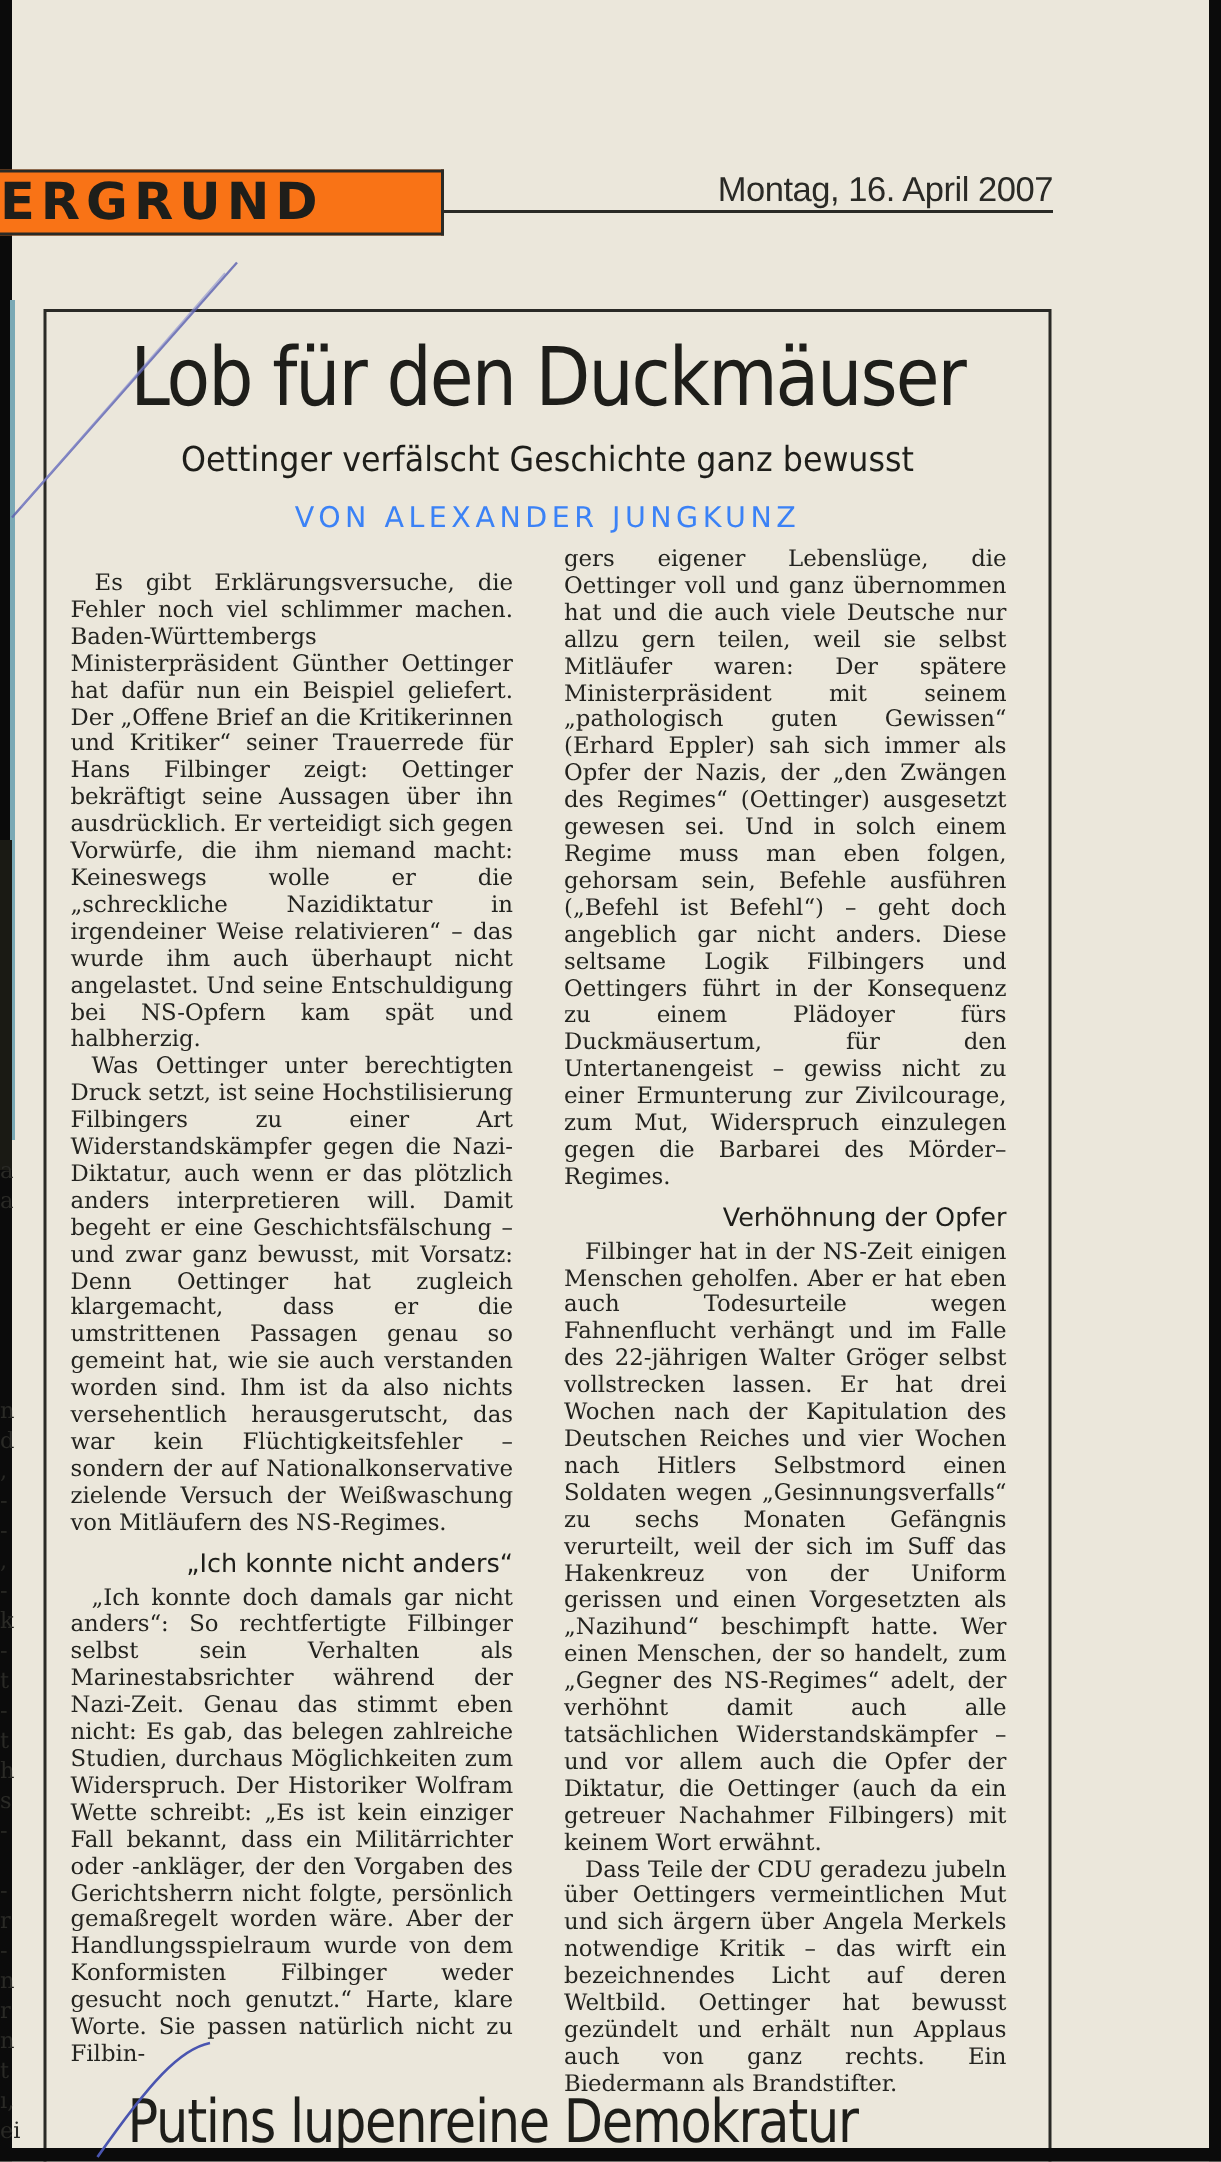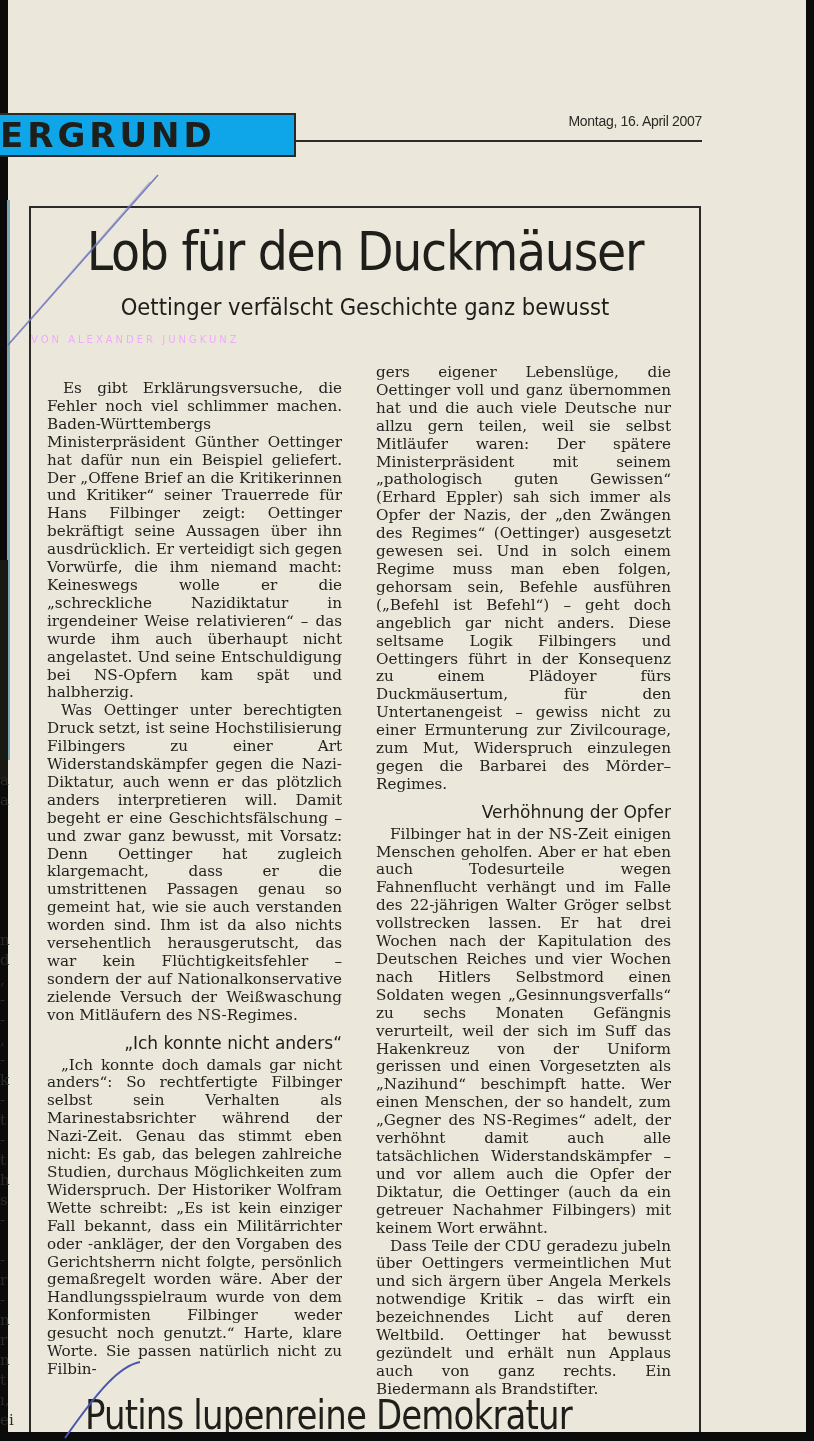--- a/index.html
+++ b/index.html
@@ -21,51 +21,51 @@
     position: absolute; left: 0; top: 560px; width: 8px; height: 220px;
     background: #1a1a14;
   }
   .left-fragments {
     position: absolute; left: 0; top: 770px; width: 14px;
     font-family: "DejaVu Serif", serif; font-size: 15px; line-height: 20px;
     color: #2a2a26; white-space: pre;
   }
   .section-tab {
     position: absolute; left: 0; top: 113px; width: 296px; height: 44px;
-    background: #0ea5e9; border: 2px solid #2a2a26; border-left: none;
+    background: #f97316; border: 2px solid #2a2a26; border-left: none;
     box-sizing: border-box;
     font-family: "DejaVu Sans", sans-serif; font-weight: bold;
     font-size: 34px; letter-spacing: 4px; color: #1e1e1a;
     line-height: 40px; padding-left: 0; overflow: hidden;
   }
   .top-rule {
     position: absolute; left: 296px; top: 140px; width: 406px; height: 2px; background: #2a2a26;
   }
   .dateline {
     position: absolute; right: 112px; top: 113px;
-    font-family: "Liberation Sans", sans-serif; font-size: 14px; color: #2a2a26;
+    font-family: "Liberation Sans", sans-serif; font-size: 23px; color: #2a2a26;
     letter-spacing: -0.3px;
   }
   .article-box {
     position: absolute; left: 29px; top: 206px; width: 672px; height: 1240px;
     border: 2px solid #2a2a26; box-sizing: border-box;
   }
   .headline {
     position: absolute; left: 0; right: 0; top: 12px; text-align: center;
     font-family: "DejaVu Sans", sans-serif; font-size: 54px; color: #1e1e1a;
     letter-spacing: -1.5px; transform: scaleX(0.88); transform-origin: center;
   }
   .subheadline {
     position: absolute; left: 0; right: 0; top: 86px; text-align: center;
     font-family: "DejaVu Sans", sans-serif; font-size: 23px; color: #1e1e1a;
     transform: scaleX(0.92); transform-origin: center;
   }
   .byline {
-    position: absolute; left: 0; right: 0; top: 126px; 
-    font-family: "DejaVu Sans", sans-serif; font-size: 10px; letter-spacing: 3px; color: #f0abfc;
+    position: absolute; left: 0; right: 0; top: 126px; text-align: center;
+    font-family: "DejaVu Sans", sans-serif; font-size: 19px; letter-spacing: 3px; color: #3b82f6;
   }
   .col {
     position: absolute; top: 156px; width: 295px;
     font-family: "DejaVu Serif", serif; font-size: 15.2px; line-height: 17.9px;
     color: #23231f; text-align: justify; hyphens: manual;
   }
   .col.left { left: 16px; margin-top: 16px; }
   .col.right { left: 345px; }
   .col p { margin: 0; text-indent: 14px; }
   .col p.first { text-indent: 16px; }

